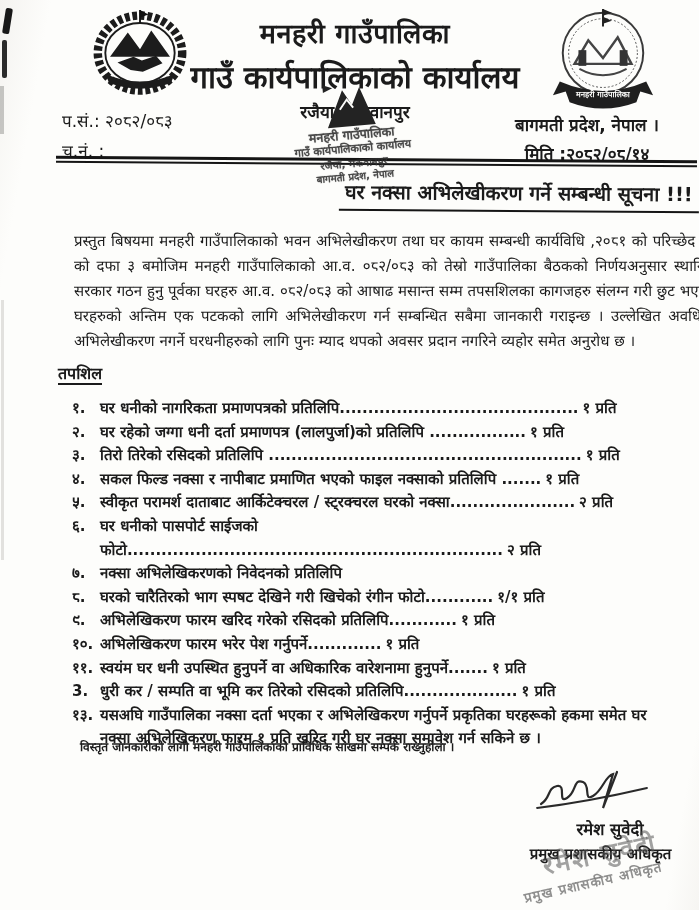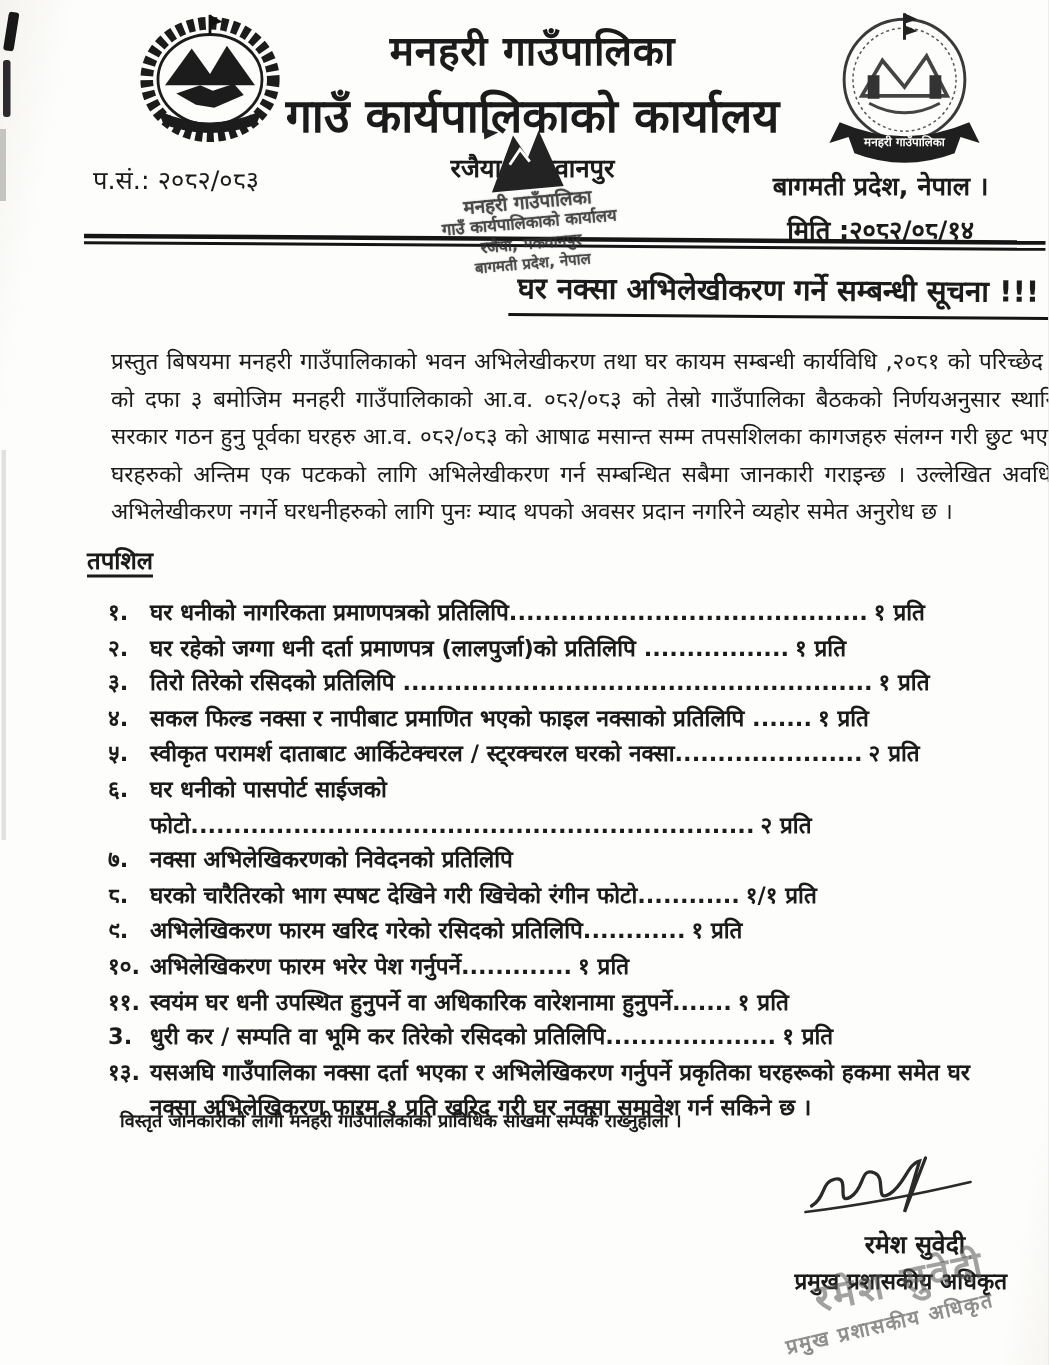--- a/index.html
+++ b/index.html
@@ -120,20 +120,21 @@
   </div>
 
   <div class="head-center">
     <div class="org-name">मनहरी गाउँपालिका</div>
     <div class="office-name">गाउँ कार्यपालिकाको कार्यालय</div>
   </div>
   <div class="address-line">रजैया, मकवानपुर</div>
 
   <div class="refs-left">
     <div>प.सं.: २०८२/०८३</div>
+    <div>च.नं. :</div>
   </div>
   <div class="refs-right">
     <div>बागमती प्रदेश, नेपाल ।</div>
     <div>मिति :२०८२/०८/१४</div>
   </div>
 
   <div class="double-rule"></div>
 
   <div class="center-stamp">
     <svg class="stamp-peak" viewBox="0 0 60 52" width="58" height="50">

